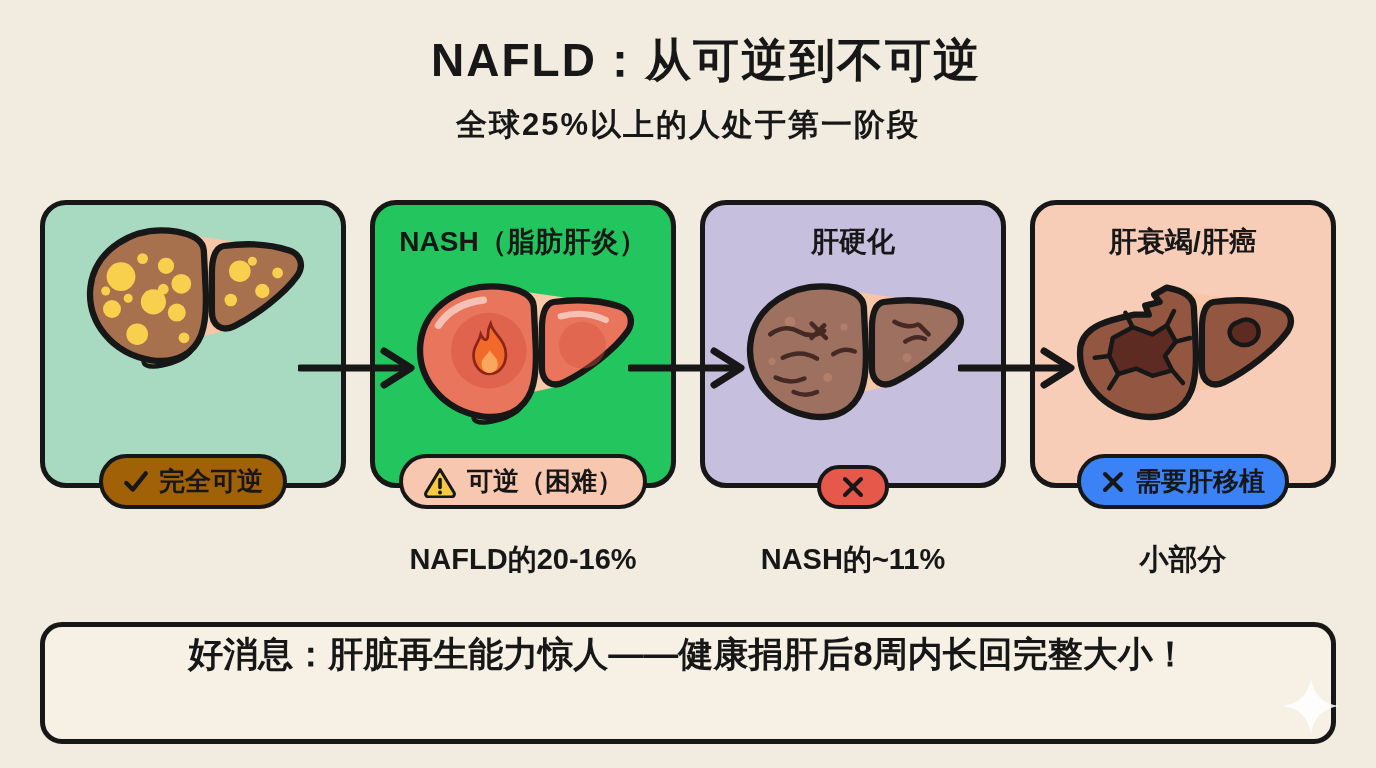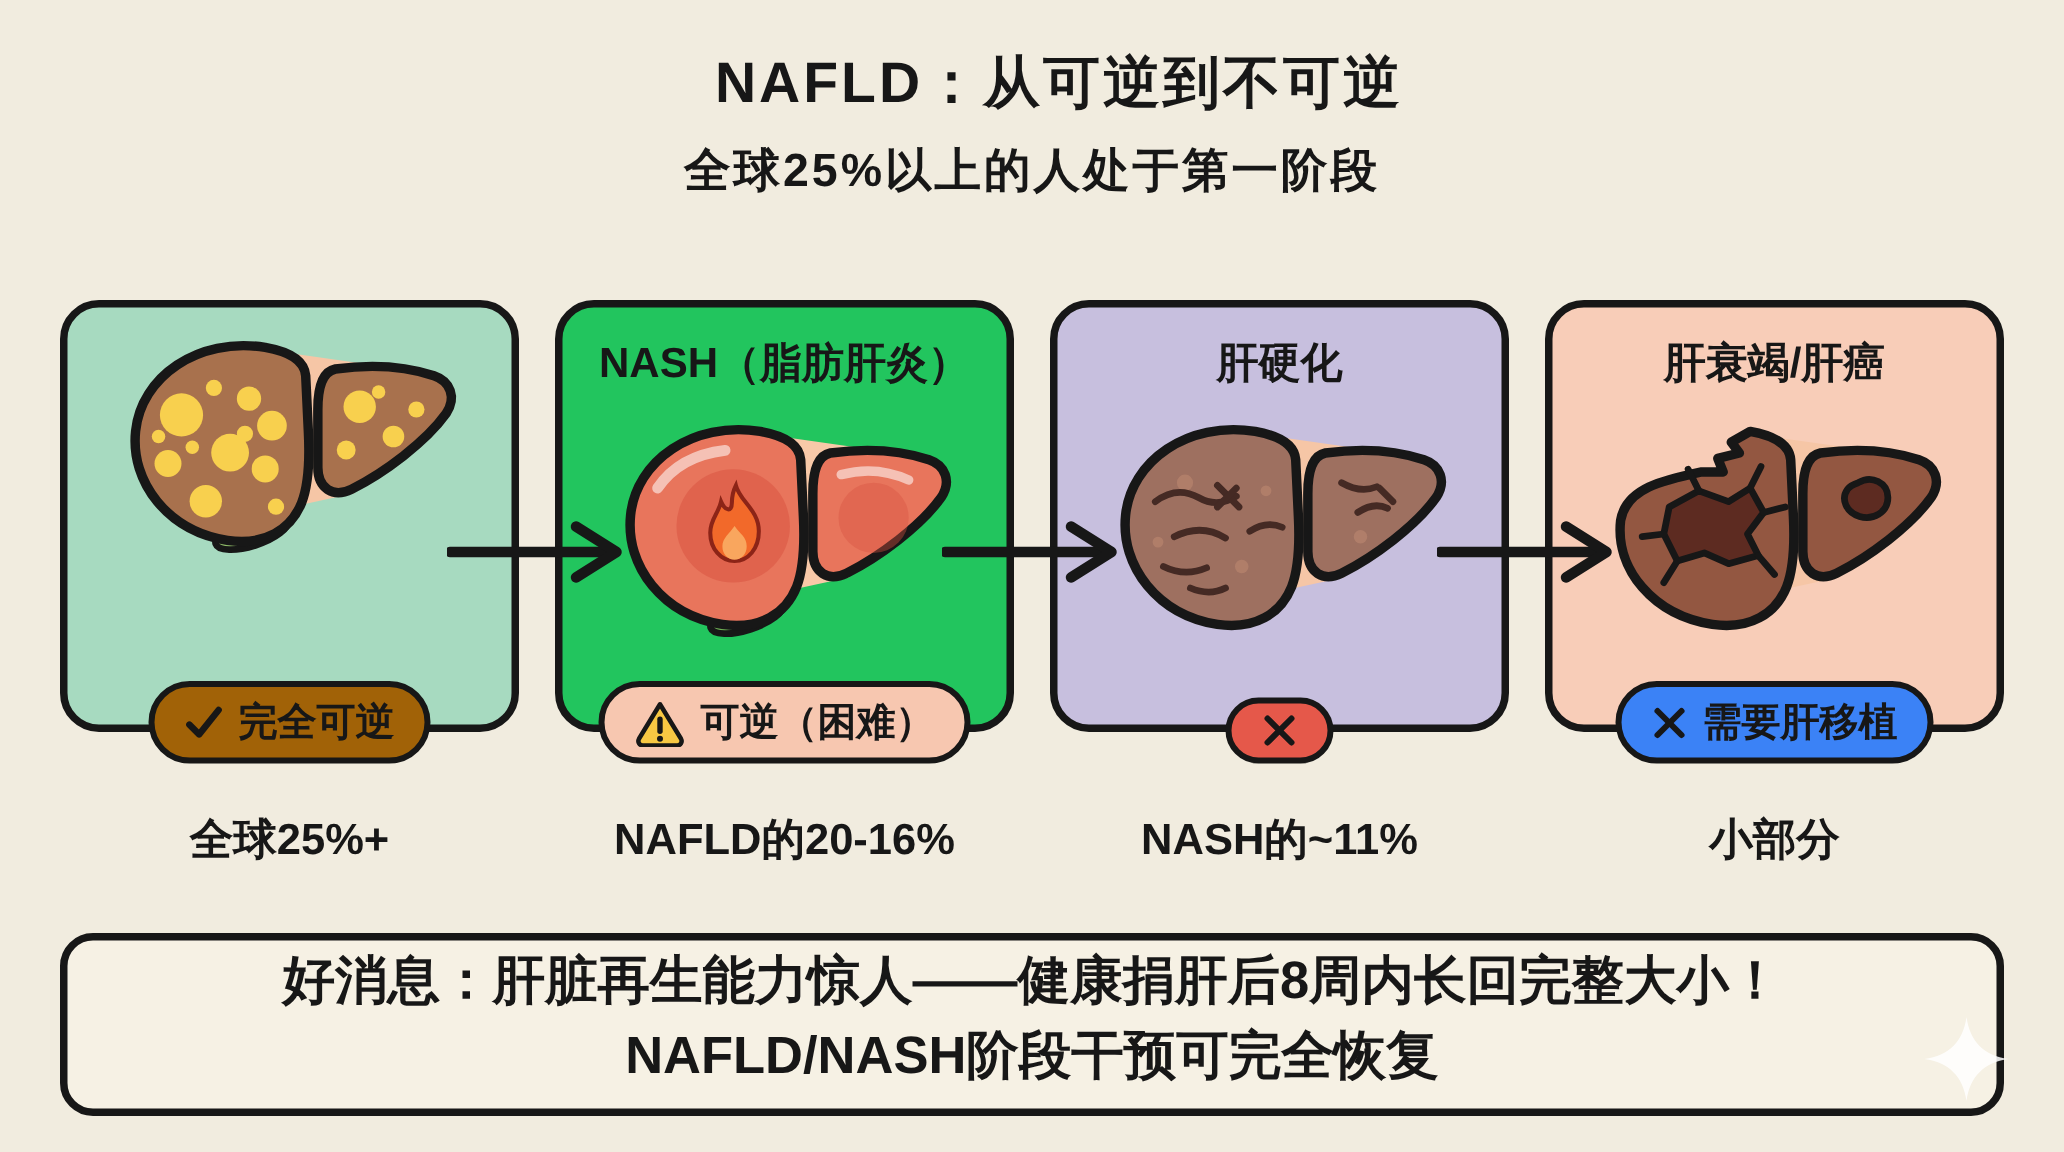--- a/index.html
+++ b/index.html
@@ -1,21 +1,21 @@
 <!DOCTYPE html>
 <html><head>
 <meta charset="utf-8">
 <style>
   html,body{margin:0;padding:0;}
   .poster{
     position:relative;width:1376px;height:768px;overflow:hidden;
     background:#f1ecdf;color:#171717;
     font-family:"Liberation Sans","DejaVu Sans",sans-serif;
   }
-  .title{padding-top:30px;text-align:center;font-size:38px;font-weight:700;letter-spacing:2px;padding-left:36px;}
+  .title{padding-top:30px;text-align:center;font-size:46px;font-weight:700;letter-spacing:2px;padding-left:36px;}
   .subtitle{text-align:center;font-size:31px;font-weight:600;margin-top:12px;letter-spacing:2px;}
 
   .stages-row{position:absolute;left:40px;right:40px;top:200px;display:flex;gap:24px;}
   .stage-col{flex:1;display:flex;flex-direction:column;align-items:center;min-width:0;}
   .stage-card{
     width:100%;height:288px;border:5px solid #171717;border-radius:26px;
     position:relative;box-sizing:border-box;background:#ddd;
   }
   .stage-title{text-align:center;margin-top:18px;font-size:28px;font-weight:700;white-space:nowrap;}
   .liver-wrap{display:flex;justify-content:center;margin-top:14px;}
@@ -81,21 +81,20 @@
         </div>
         <div class="stage-badge" style="background: #a16207;">
           <span class="badge-icon">
             <svg width="26" height="26" viewBox="0 0 24 24">
                 <polyline points="3,13 9,19 21,4" fill="none" stroke="#171717" stroke-width="4" stroke-linecap="round" stroke-linejoin="round"></polyline>
               </svg>
           </span>
           <span>完全可逆</span>
         </div>
       </div>
-      <div class="stage-stat">全球25%+</div>
     </div>
 
     <div class="stage-col">
       <div class="stage-card" style="background: #22c55e;">
         <div class="stage-title">NASH（脂肪肝炎）</div>
         <div class="liver-wrap">
           <svg class="liver" viewBox="0 0 260 170">
             <path d="M128,18 L184,26 L178,122 L132,132 Z" fill="#f8c9a8"></path>
             <ellipse cx="102" cy="151" rx="28" ry="10" transform="rotate(-18 102 151)" fill="#6faf55" stroke="#171717" stroke-width="5"></ellipse>
             <path d="M112,14 C62,6 20,36 16,76 C12,114 40,150 84,157 C112,161 131,149 139,129 C144,116 145,97 144,77 L142,35 C141,23 129,17 112,14 Z" fill="#e8755c" stroke="#171717" stroke-width="7"></path>
@@ -208,19 +207,18 @@
     <line x1="2" y1="22" x2="104" y2="22" stroke="#171717" stroke-width="7" stroke-linecap="round"></line>
     <polyline points="86,5 113,22 86,39" fill="none" stroke="#171717" stroke-width="7" stroke-linecap="round" stroke-linejoin="round"></polyline>
   </svg>
   <svg class="arrow arrow-3" viewBox="0 0 120 44">
     <line x1="2" y1="22" x2="104" y2="22" stroke="#171717" stroke-width="7" stroke-linecap="round"></line>
     <polyline points="86,5 113,22 86,39" fill="none" stroke="#171717" stroke-width="7" stroke-linecap="round" stroke-linejoin="round"></polyline>
   </svg>
 
   <div class="footer-box">
     <div class="footer-line">好消息：肝脏再生能力惊人——健康捐肝后8周内长回完整大小！</div>
-    <div class="footer-line">NAFLD/NASH阶段干预可完全恢复</div>
     <svg class="sparkle" viewBox="0 0 48 48">
       <path d="M24 0 C26 14 34 22 48 24 C34 26 26 34 24 48 C22 34 14 26 0 24 C14 22 22 14 24 0 Z" fill="#ffffff" opacity="0.85"></path>
     </svg>
   </div>
 
 </div>
 
 </body></html>

